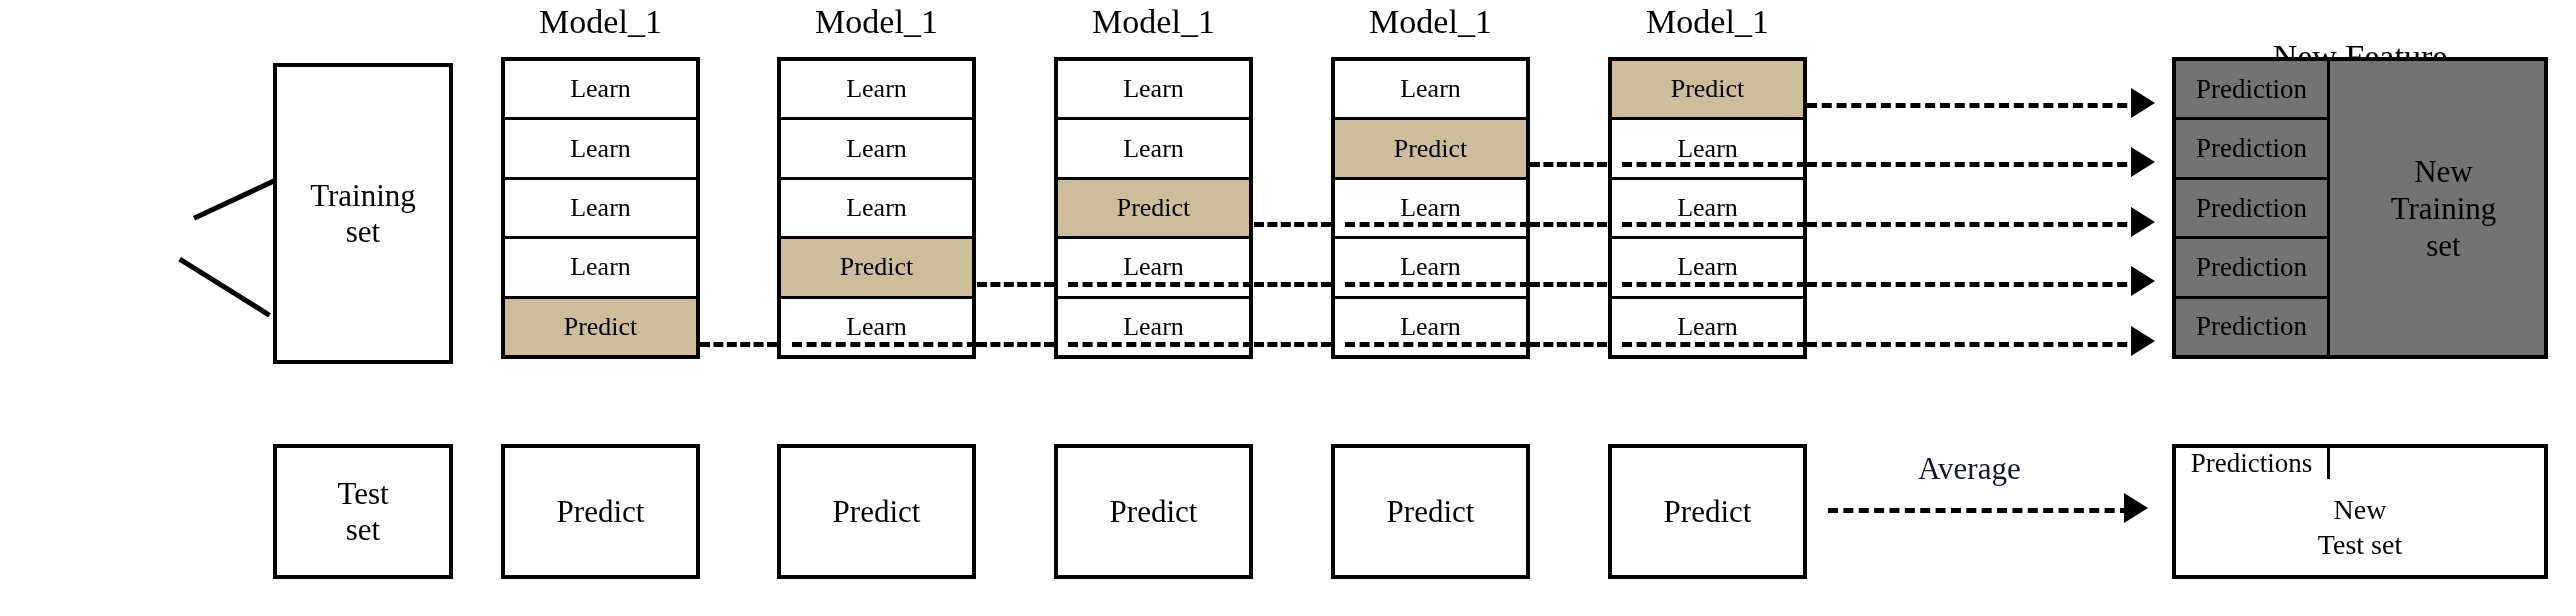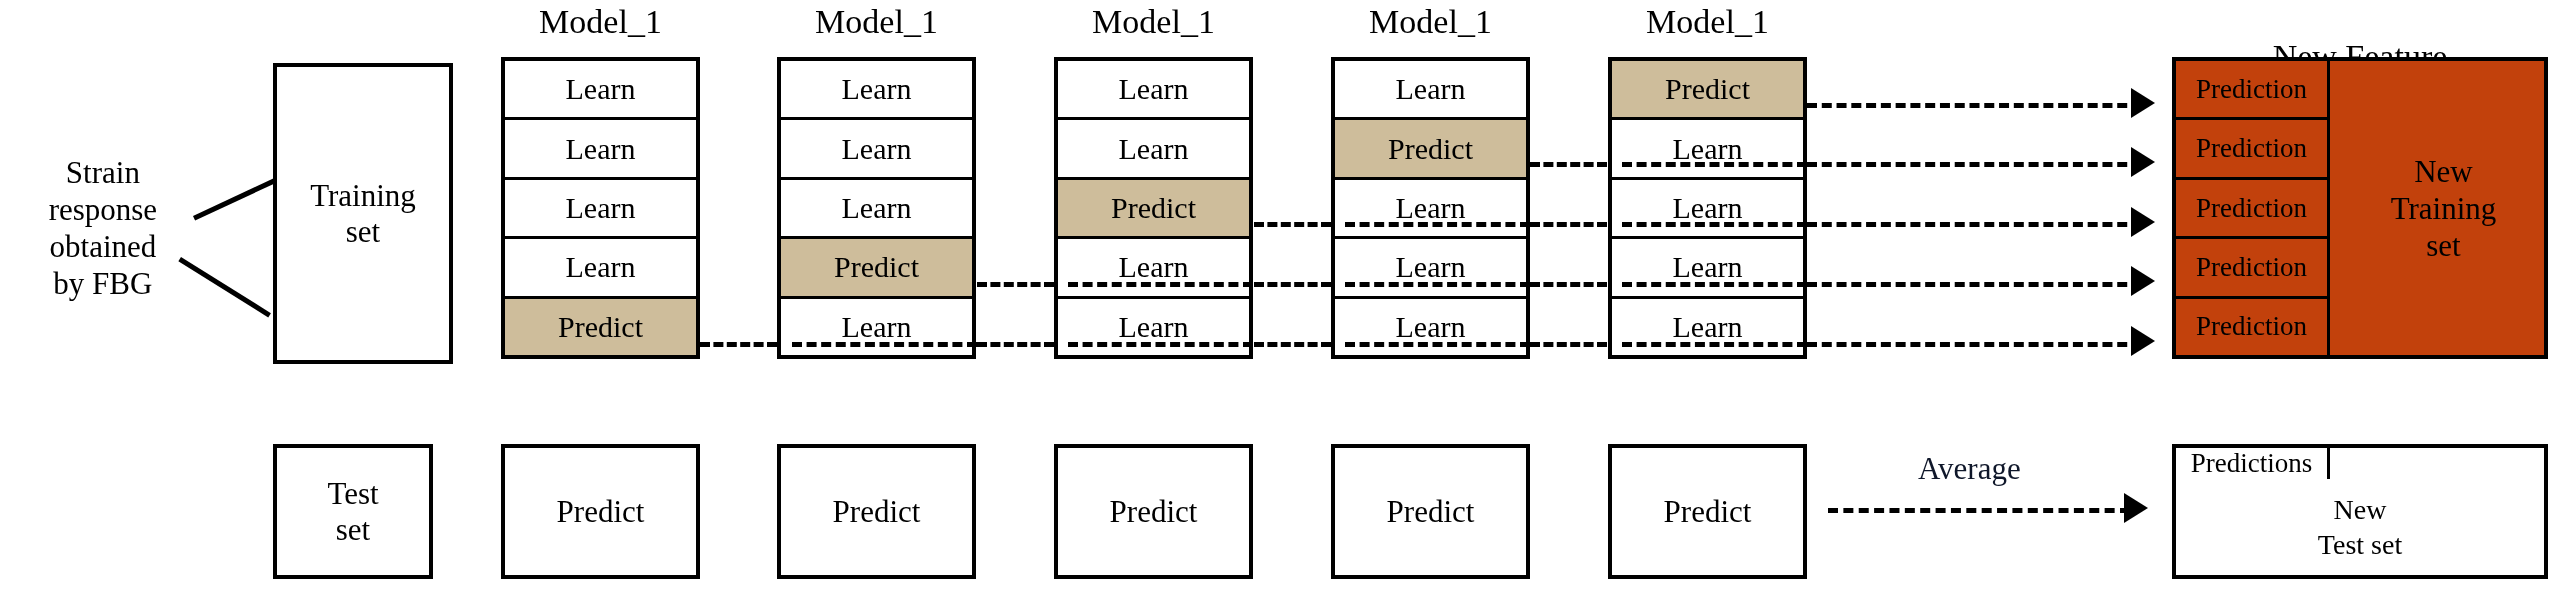--- a/index.html
+++ b/index.html
@@ -23,32 +23,32 @@
   }
 
   
   .modelcol{
     border:4.5px solid #000;background:#fff;
     display:flex;flex-direction:column;
   }
   .cell{
     flex:1 1 0;border-bottom:3.9px solid #000;background:#fff;
     display:flex;align-items:center;justify-content:center;
-    font-size:30px;color:#000;position:relative;
+    font-size:26px;color:#000;position:relative;
   }
   .cell:last-child{border-bottom:none;}
   .cell.predict{background:#cebd9b;}
 
   .colhead{
     font-size:34px;color:#000;text-align:center;white-space:nowrap;
   }
 
   
   .nf{
-    border:4.5px solid #000;background:#c2410c;display:flex;flex-direction:row;gap:13px;
+    border:4.5px solid #000;background:#737373;display:flex;flex-direction:row;gap:13px;
   }
   .nf-left{
     width:151px;display:flex;flex-direction:column;border-right:3.9px solid #000;
   }
   .nf-cell{
     flex:1 1 0;border-bottom:3.9px solid #000;
     display:flex;align-items:center;justify-content:center;
     font-size:27px;color:#000;white-space:nowrap;
   }
   .nf-cell:last-child{border-bottom:none;}
@@ -84,33 +84,29 @@
   .avg{
     position:absolute;text-align:left;font-size:31px;line-height:37px;
     color:#0f172a;white-space:nowrap;
   }
 </style>
 </head>
 <body>
 
 <div id="stage">
 
-  <div class="abs caption" style="left:6.4px;top:154px;width:193px;">Strain
-response
-obtained
-by FBG</div>
 
   <div class="solidline" style="left:193px;top:216px;width:95px;transform:rotate(-25deg);"></div>
 
   <div class="solidline" style="left:181px;top:257px;width:106px;transform:rotate(32deg);"></div>
 
   <div class="abs hardbox" style="left:273px;top:63px;width:180px;height:301px;white-space:pre-line;">Training
 set</div>
 
-  <div class="abs hardbox" style="left:273px;top:444px;width:160px;height:135px;white-space:pre-line;">Test
+  <div class="abs hardbox" style="left:273px;top:444px;width:180px;height:135px;white-space:pre-line;">Test
 set</div>
 
   <div class="abs colhead" style="left:501px;top:3.2px;width:199px;">Model_1</div>
   <div class="abs modelcol" style="left:501px;top:57px;width:199px;height:302px;">
     <div class="cell">Learn</div>
     <div class="cell">Learn</div>
     <div class="cell">Learn</div>
     <div class="cell">Learn</div>
     <div class="cell predict">Predict</div>
   </div>

